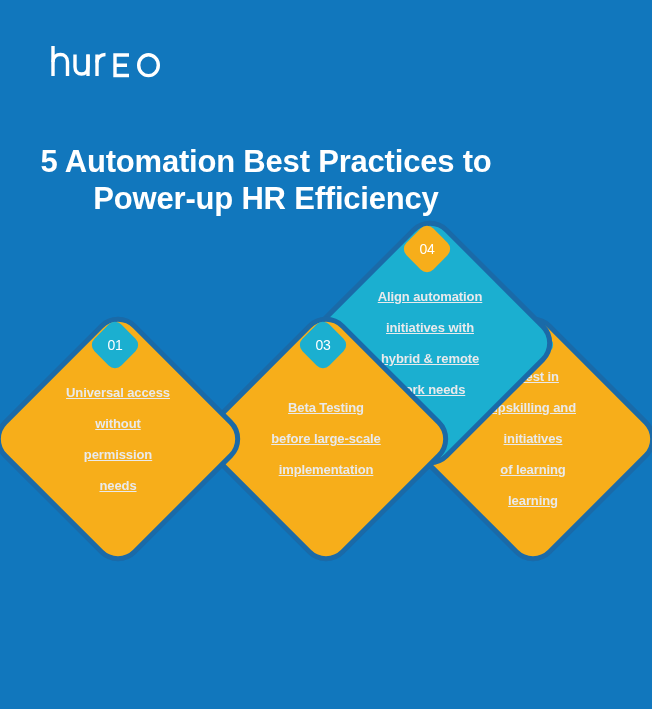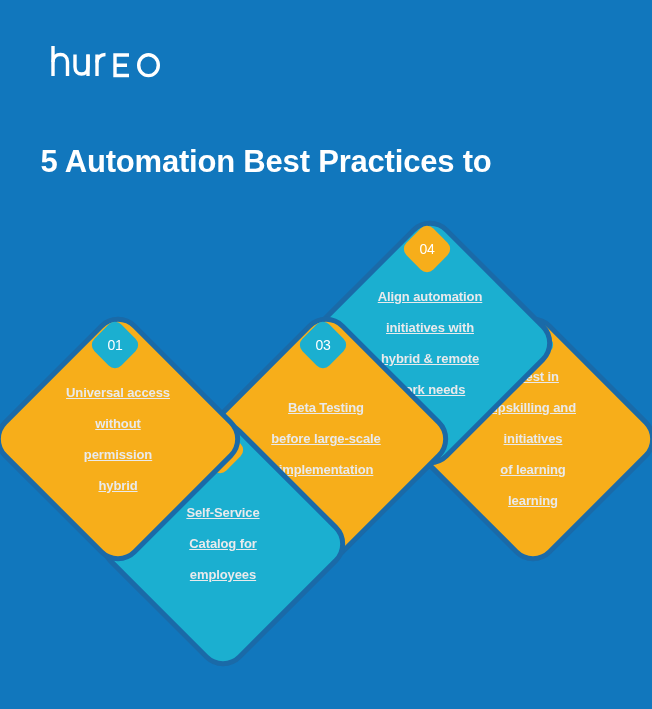--- a/index.html
+++ b/index.html
@@ -155,54 +155,41 @@
         <path d="M79,10 L65,10 L65,20.2 L77,20.2 M65,20.2 L65,30.5 L79,30.5"></path>
 
         <ellipse cx="98.5" cy="20.2" rx="9.8" ry="10.4"></ellipse>
       </g>
     </svg>
   </span>
 </div>
 
 <h1 id="title">
   <span class="line">5 Automation Best Practices to</span>
+  <span class="line">Power-up HR Efficiency</span>
 </h1>
 
 <div id="stage">
 
   <div class="node orange" id="node-1">
     <div class="body"></div>
     <div class="label">
       <span>
         <span>Universal access</span><br>
         <span>without</span><br>
         <span>permission</span><br>
-        <span>hybrid</span>
+        <span>needs</span>
       </span>
     </div>
     <div class="badge">
       <div class="badge-shape"></div>
       <div class="badge-num">01</div>
     </div>
   </div>
 
-  <div class="node teal" id="node-2">
-    <div class="body"></div>
-    <div class="label">
-      <span>
-        <span>Self-Service</span><br>
-        <span>Catalog for</span><br>
-        <span>employees</span>
-      </span>
-    </div>
-    <div class="badge">
-      <div class="badge-shape"></div>
-      <div class="badge-num">02</div>
-    </div>
-  </div>
 
   <div class="node orange" id="node-3">
     <div class="body"></div>
     <div class="label">
       <span>
         <span>Beta Testing</span><br>
         <span>before large-scale</span><br>
         <span>implementation</span>
       </span>
     </div>

